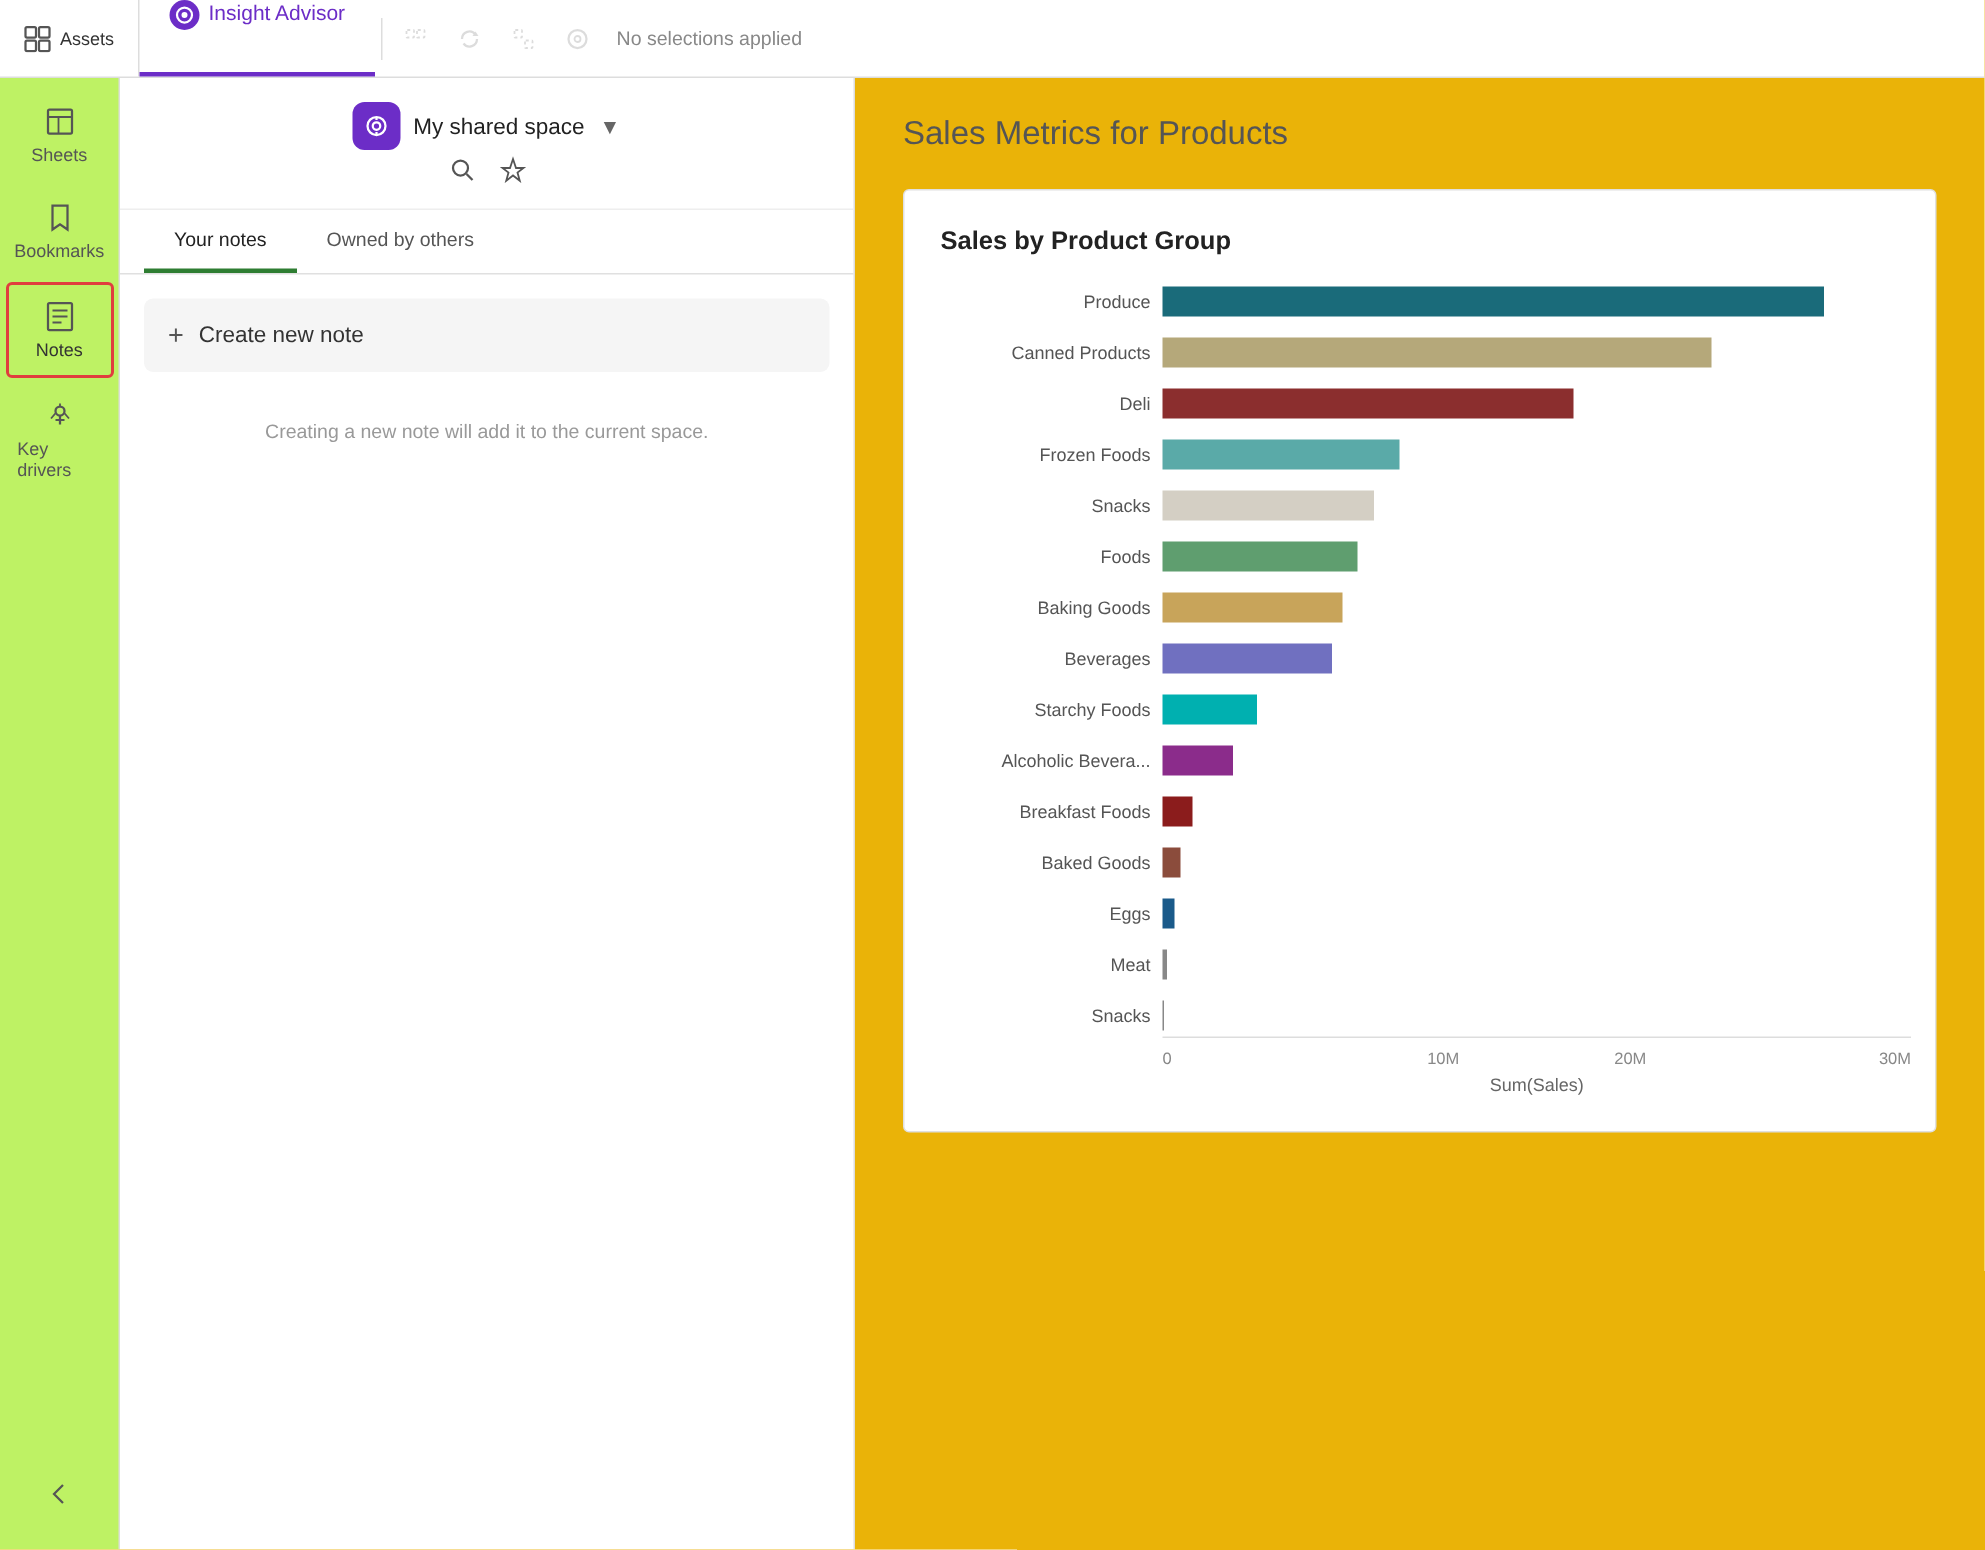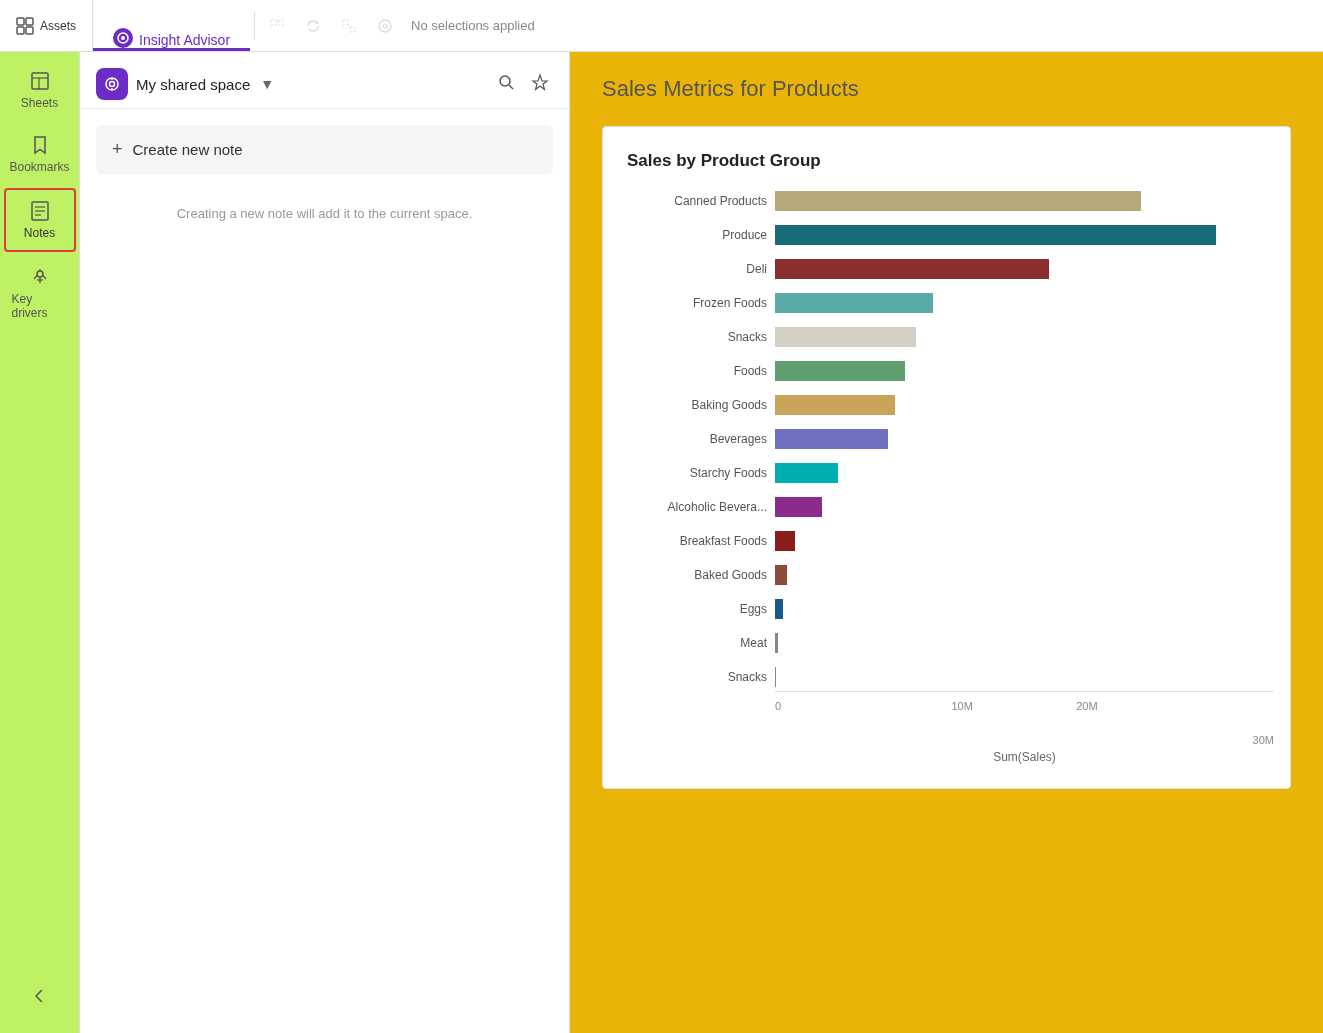--- a/index.html
+++ b/index.html
@@ -9,21 +9,21 @@
     .toolbar {
       display: flex; align-items: center; height: 52px;
       border-bottom: 1px solid #ddd; background: #fff; flex-shrink: 0;
     }
     .toolbar-assets {
       display: flex; align-items: center; gap: 6px;
       padding: 0 16px; height: 100%; cursor: pointer;
       font-size: 12px; color: #333; border-right: 1px solid #ddd;
     }
     .toolbar-insight-advisor {
-      display: flex; align-items: flex-end; gap: 6px;
+      display: flex; align-items: flex-start; gap: 6px;
       padding: 0 20px; height: 100%; cursor: pointer;
       font-size: 14px; color: #6c2dc7; font-weight: 500;
       border-bottom: 3px solid #6c2dc7; position: relative;
     }
     .toolbar-insight-icon {
       width: 20px; height: 20px; background: #6c2dc7; border-radius: 50%;
       display: flex; align-items: center; justify-content: center; color: #fff; font-size: 11px;
     }
     .toolbar-divider { width: 1px; height: 28px; background: #ddd; margin: 0 4px; }
     .toolbar-icon-btn {
@@ -56,21 +56,21 @@
     .sidebar-item svg { width: 22px; height: 22px; }
     .sidebar-bottom { margin-top: auto; padding-bottom: 12px; }
 
     
     .notes-panel {
       width: 490px; border-right: 1px solid #ddd; display: flex; flex-direction: column; flex-shrink: 0;
       background: #fff;
     }
     .notes-header {
       display: flex; align-items: center; justify-content: space-between;
-      padding: 16px 16px 8px 16px; border-bottom: 1px solid #eee;
+      padding: 16px 16px 8px 16px; border-bottom: 1px solid #eee; flex-direction: column;
     }
     .notes-space-selector {
       display: flex; align-items: center; gap: 8px; cursor: pointer;
     }
     .notes-space-icon {
       width: 32px; height: 32px; background: #6c2dc7; border-radius: 8px;
       display: flex; align-items: center; justify-content: center; color: #fff; font-size: 14px;
     }
     .notes-space-name { font-size: 15px; font-weight: 500; color: #222; }
     .notes-space-chevron { color: #666; font-size: 14px; margin-left: 2px; }
@@ -113,21 +113,21 @@
     .bar-label { text-align: right; width: 140px; font-size: 12px; color: #555; flex-shrink: 0; }
     .bar-track { flex: 1; position: relative; height: 20px; }
     .bar-fill { height: 100%; border-radius: 0; }
 
     .chart-x-axis {
       display: flex; margin-left: 148px; padding-top: 8px; border-top: 1px solid #ddd;
       font-size: 11px; color: #888;
     }
     .chart-x-tick { flex: 1; text-align: center; }
     .chart-x-tick:first-child { text-align: left; }
-    .chart-x-tick:last-child { text-align: right; margin-top: 34px; }
+    .chart-x-tick:last-child { text-align: right; }
     .chart-x-label { margin-left: 148px; text-align: center; font-size: 12px; color: #666; margin-top: 4px; }
   </style>
 </head>
 <body>
 
 <div class="toolbar">
   <div class="toolbar-assets">
     <svg width="18" height="18" viewBox="0 0 18 18" fill="none">
       <rect x="1" y="1" width="7" height="7" rx="1" stroke="#555" stroke-width="1.5" fill="none"></rect>
       <rect x="10" y="1" width="7" height="7" rx="1" stroke="#555" stroke-width="1.5" fill="none"></rect>
@@ -242,47 +242,55 @@
             </svg>
         </span>
         <span class="notes-header-icon">
           <svg width="18" height="18" viewBox="0 0 18 18" fill="none">
               <path d="M9 2l2 6h5l-4 3 1.5 5.5L9 13l-4.5 3.5L6 11 2 8h5z" stroke="#555" stroke-width="1.2" fill="none"></path>
             </svg>
         </span>
       </div>
     </div>
 
+    <div class="notes-tabs">
+      <div class="tab active">
+        <span>Your notes</span>
+      </div>
+      <div class="tab">
+        <span>Owned by others</span>
+      </div>
+    </div>
 
     <div class="create-note-btn">
       <span class="create-note-plus">+</span>
       <span>Create new note</span>
     </div>
 
     <div class="notes-hint">
       <span>Creating a new note will add it to the current space.</span>
     </div>
   </div>
 
   <div class="chart-area">
     <div class="chart-title">Sales Metrics for Products</div>
     <div class="chart-container">
       <div class="chart-subtitle">Sales by Product Group</div>
       <div class="bar-chart" id="bar-chart-el">
 
       <div class="bar-row">
+            <div class="bar-label">Produce</div>
+            <div class="bar-track">
+              <div class="bar-fill" style="width: 88.3333%; background: rgb(26, 107, 122);"></div>
+            </div>
+          </div>
+          <div class="bar-row">
             <div class="bar-label">Canned Products</div>
             <div class="bar-track">
               <div class="bar-fill" style="width: 73.3333%; background: rgb(181, 168, 122);"></div>
-            </div>
-          </div>
-          <div class="bar-row">
-            <div class="bar-label">Produce</div>
-            <div class="bar-track">
-              <div class="bar-fill" style="width: 88.3333%; background: rgb(26, 107, 122);"></div>
             </div>
           </div>
           <div class="bar-row">
             <div class="bar-label">Deli</div>
             <div class="bar-track">
               <div class="bar-fill" style="width: 55%; background: rgb(139, 46, 46);"></div>
             </div>
           </div>
           <div class="bar-row">
             <div class="bar-label">Frozen Foods</div>

